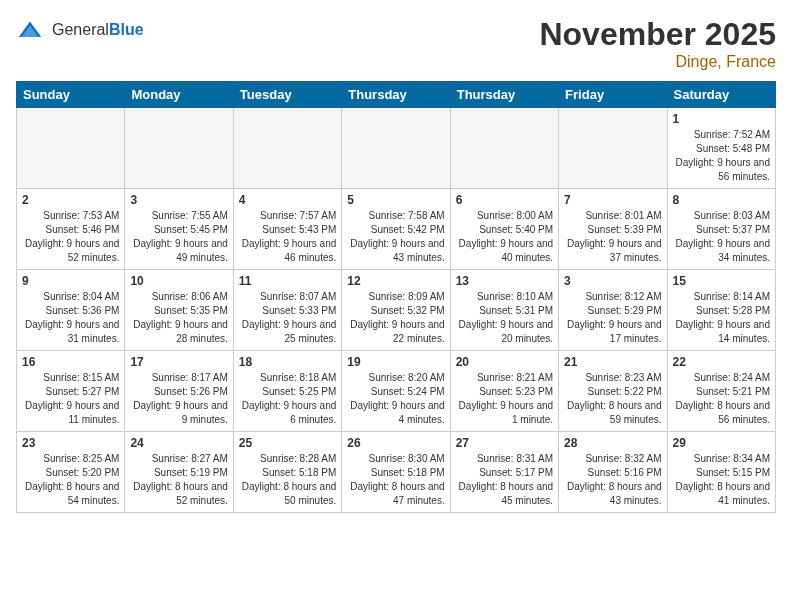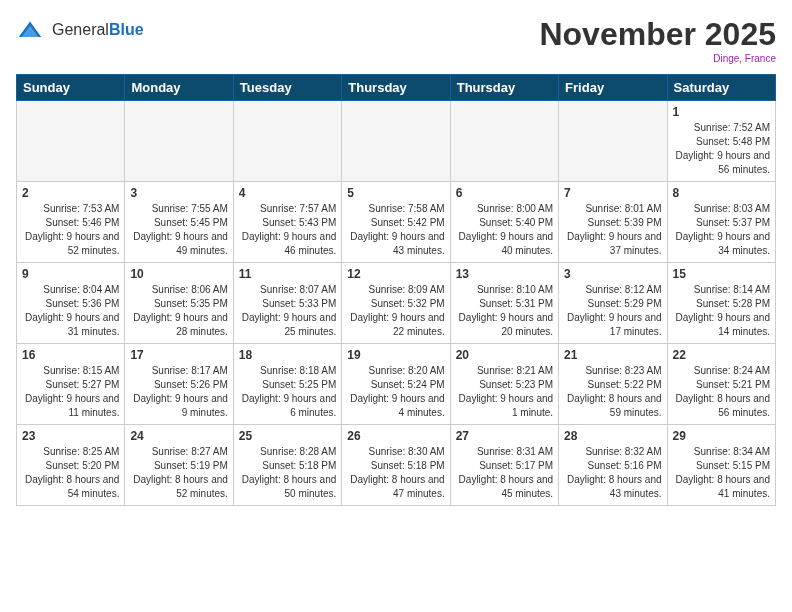--- a/index.html
+++ b/index.html
@@ -30,30 +30,30 @@
     .title-area {
       text-align: right;
       margin-left: 8px;
     }
     .month-title {
       font-size: 32px;
       font-weight: bold;
       color: #333;
     }
     .location {
-      font-size: 10px;
-      color: #a21caf;
+      font-size: 16px;
+      color: #a16207;
     }
     .calendar {
       width: 100%;
       border-collapse: collapse;
       border: 1px solid #ccc;
     }
     .calendar th {
-      background-color: #0c4a6e;
+      background-color: #0369a1;
       color: white;
       text-align: left;
       padding: 5px 6px;
       font-size: 13px;
       border: 1px solid #1a5ea0;
     }
     .calendar td {
       width: calc(100% / 7);
       vertical-align: top;
       border: 1px solid #ccc;

